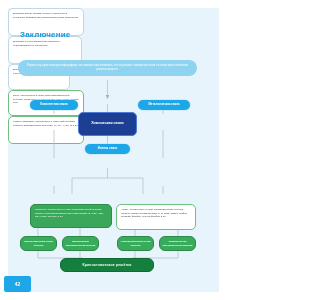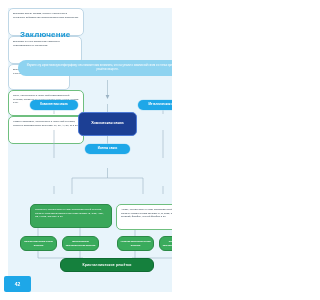--- a/index.html
+++ b/index.html
@@ -2,21 +2,21 @@
 <html><head>
 <meta charset="utf-8">
 <style>
   html,body{margin:0;padding:0;}
   body{
     width:215px;height:300px;overflow:hidden;
     background:#ffffff;
     font-family:"Liberation Sans","DejaVu Sans",sans-serif;
   }
   #page{
-    position:absolute;left:8px;top:8px;width:164px;height:284px;
+    position:absolute;left:8px;top:8px;width:211px;height:284px;
     background:#e8f4fb;overflow:hidden;
   }
   #page-title{
     position:absolute;left:12px;top:22px;
     font-size:8px;font-weight:bold;color:#1b9ad6;letter-spacing:.2px;
   }
   .intro{
     position:absolute;left:10px;top:52px;width:179px;
     background:#8ed3f0;color:#ffffff;border-radius:9px;
     padding:4px 7px;box-sizing:border-box;

